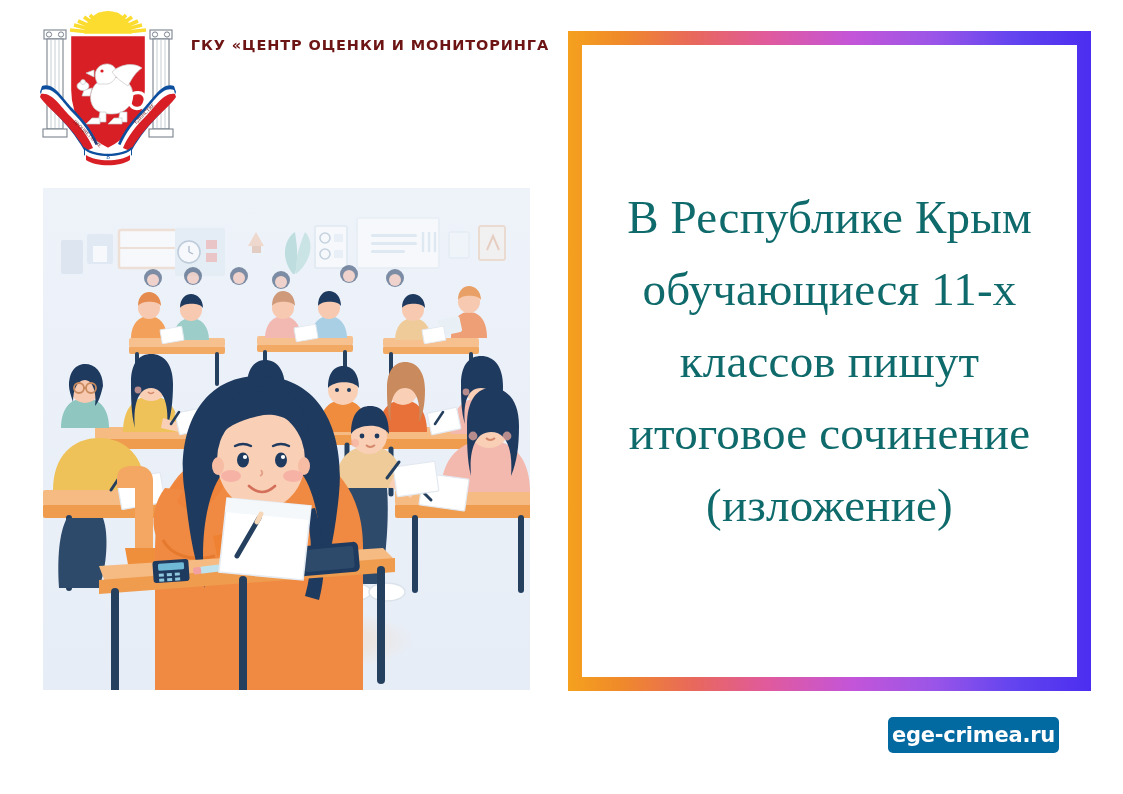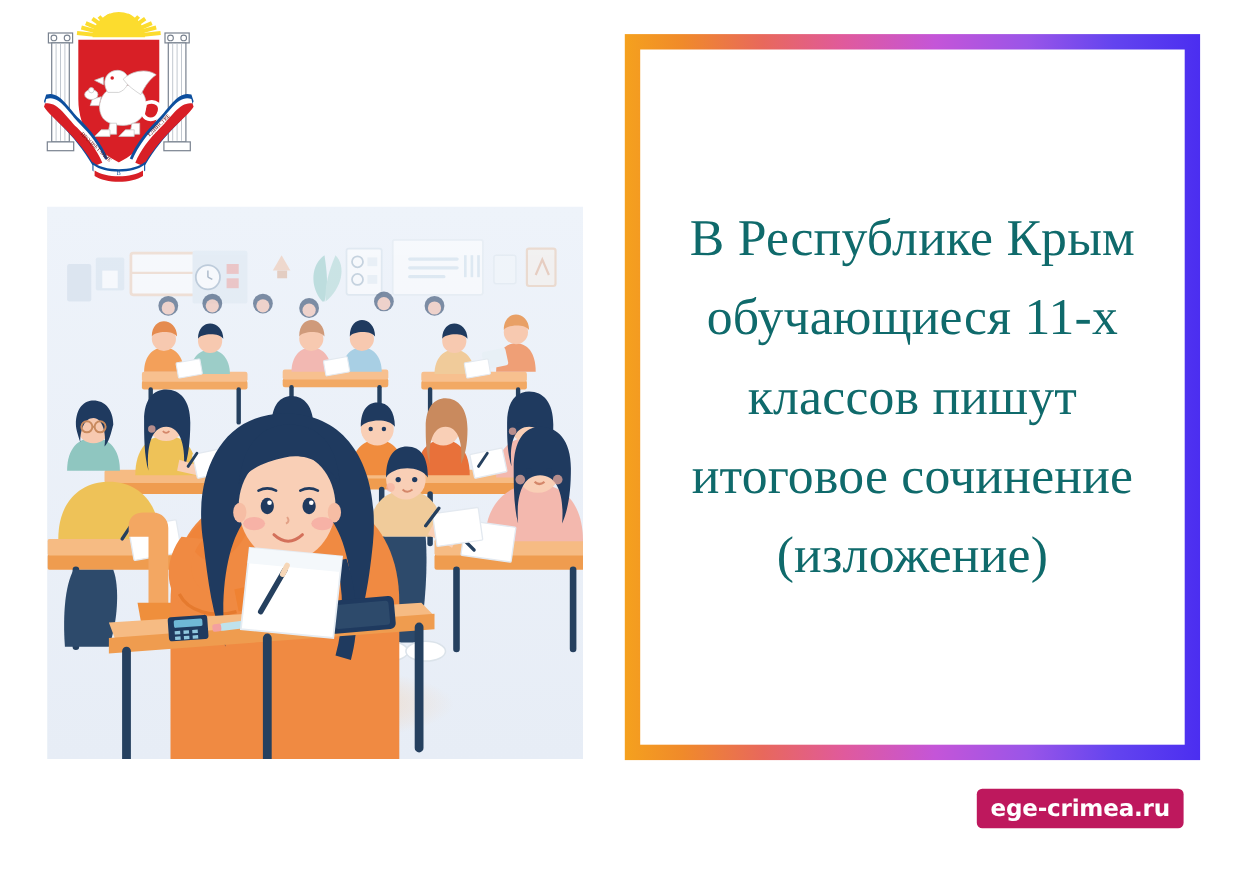--- a/index.html
+++ b/index.html
@@ -97,23 +97,23 @@
     text-align: center;
     width: 430px;
     letter-spacing: 0.2px;
   }
 
   
   #site-badge {
     position: absolute;
     left: 888px;
     top: 717px;
-    width: 188px;
+    width: 171px;
     height: 36px;
-    background: #be185d;
+    background: #0369a1;
     border-radius: 5px;
     display: flex;
     align-items: center;
     justify-content: center;
   }
   #site-badge-label {
     color: #ffffff;
     font-family: "DejaVu Sans", sans-serif;
     font-weight: bold;
     font-size: 21px;
@@ -217,20 +217,21 @@
         <path d="M58 151 C68 158 92 158 102 151 L102 156 C92 163 68 163 58 156 Z" fill="#d81f26"></path>
         <text x="80" y="155" text-anchor="middle" font-size="5.5" fill="#0d4f9e" font-family="Liberation Serif, serif">В</text>
       </g>
 
       <text x="45" y="118" font-size="5" fill="#6d1414" transform="rotate(44 45 118)" font-family="Liberation Serif, serif">ПРОЦВЕТАНИЕ</text>
       <text x="108" y="120" font-size="5" fill="#6d1414" transform="rotate(-44 108 120)" font-family="Liberation Serif, serif">ЕДИНСТВЕ</text>
     </svg>
   </div>
 
   <div id="org-title">
+    <span>ГКУ «ЦЕНТР ОЦЕНКИ И МОНИТОРИНГА</span>
   </div>
 </div>
 
 <div id="illustration">
   <svg viewBox="0 0 487 502" xmlns="http://www.w3.org/2000/svg">
     <defs>
       <linearGradient id="floorFade" x1="0" y1="0" x2="0" y2="1">
         <stop offset="0%" stop-color="#eef3fa"></stop>
         <stop offset="100%" stop-color="#e7edf6"></stop>
       </linearGradient>

